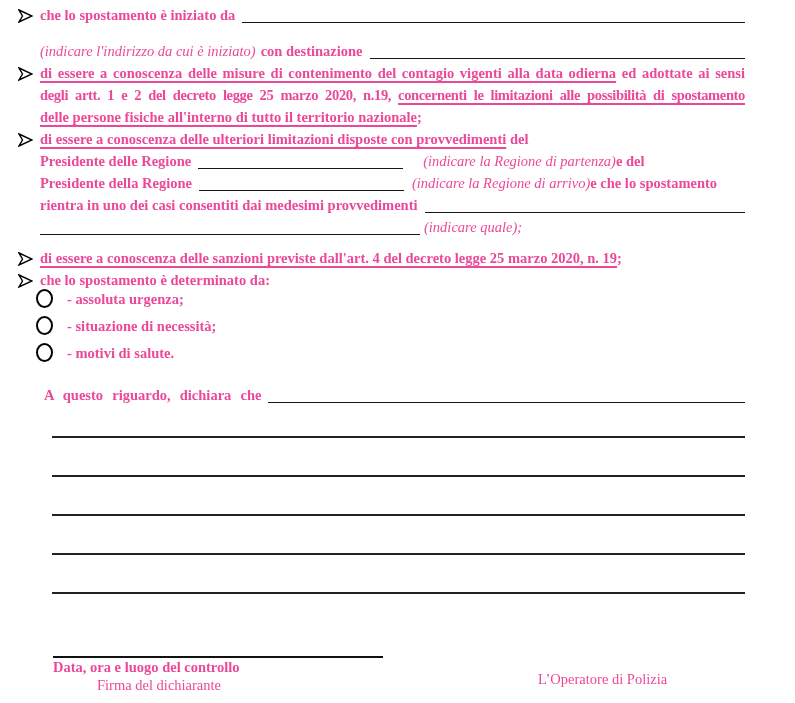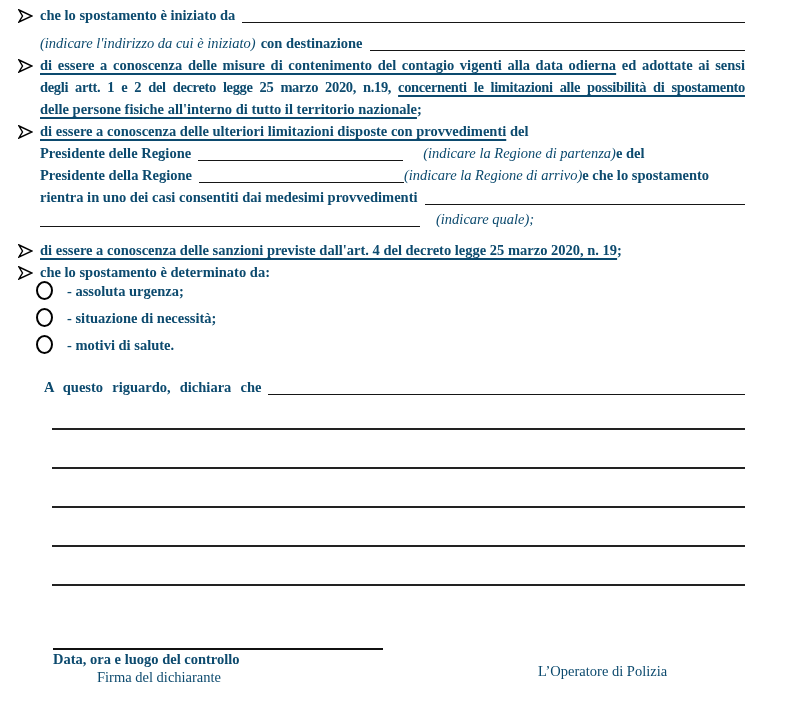--- a/index.html
+++ b/index.html
@@ -2,42 +2,42 @@
 <html><head>
 <meta charset="utf-8">
 <style>
   html,body { margin:0; padding:0; background:#fff; }
   .page {
     position:relative;
     width:795px; height:703px;
     box-sizing:border-box;
     padding:4px 50px 0 18px;
     background:#fff;
-    color:#0c4a6e;
+    color:#ec4899;
     font-family:"Liberation Serif", serif;
     font-weight:bold;
     font-size:14.5px;
     line-height:22px;
     overflow:hidden;
   }
   .bullet { display:flex; }
   .marker { flex:0 0 22px; padding-top:5px; }
   .marker svg { display:block; }
   .content { flex:1 1 auto; min-width:0; }
   .line { min-height:22px; }
   .flexline { display:flex; align-items:flex-end; }
   .flexline > span { white-space:nowrap; }
   .just { text-align:justify; text-align-last:justify; }
   .tight { letter-spacing:-0.35px; }
   .u { text-decoration:underline; text-decoration-thickness:1.5px; text-underline-offset:2.5px; }
   .it { font-style:italic; font-weight:normal; }
   .blank { flex:1 1 auto; border-bottom:1.6px solid #161616; margin:0 0 3px 7px; height:0; }
   .blank.w205 { flex:0 0 205px; }
   .blank.w380 { flex:0 0 380px; margin-left:0; }
-  .mt6 { margin-top:6px; }
+  .mt6 { margin-top:14px; }
   .mt7 { margin-top:9px; }
   .options { margin:-6px 0 0 18px; }
   .option { display:flex; align-items:center; height:27px; }
   .radio {
     flex:0 0 auto;
     width:13px; height:15px;
     border:2px solid #000;
     border-radius:50%;
     background:#fff;
     margin-right:14px;
@@ -100,30 +100,30 @@
       <div class="line"><span class="u">di essere a conoscenza delle ulteriori limitazioni disposte con provvedimenti</span><span> del</span></div>
       <div class="line flexline">
         <span>Presidente delle Regione</span>
         <span class="blank w205"></span>
         <span class="it" style="margin-left:20px">(indicare la Regione di partenza)</span>
         <span> e del</span>
       </div>
       <div class="line flexline">
         <span>Presidente della Regione</span>
         <span class="blank w205"></span>
-        <span class="it" style="">(indicare la Regione di arrivo)</span>
+        <span class="it" style="margin-left:8px">(indicare la Regione di arrivo)</span>
         <span> e che lo spostamento</span>
       </div>
       <div class="line flexline">
         <span>rientra in uno dei casi consentiti dai medesimi provvedimenti</span>
         <span class="blank"></span>
       </div>
       <div class="line flexline">
         <span class="blank w380"></span>
-        <span class="it" style="margin-left:16px">(indicare quale);</span>
+        <span class="it" style="margin-left:4px">(indicare quale);</span>
       </div>
     </div>
   </div>
 
   <div class="bullet mt7">
     <span class="marker">
       <svg width="15" height="14" viewBox="0 0 15 14">
           <path d="M1,1 L14,7 L1,13 L4.5,7 Z" fill="none" stroke="#000" stroke-width="1.4"></path>
         </svg>
     </span>

